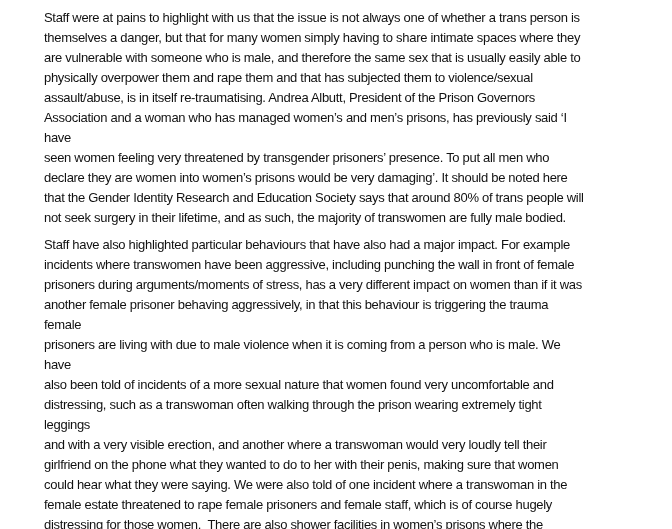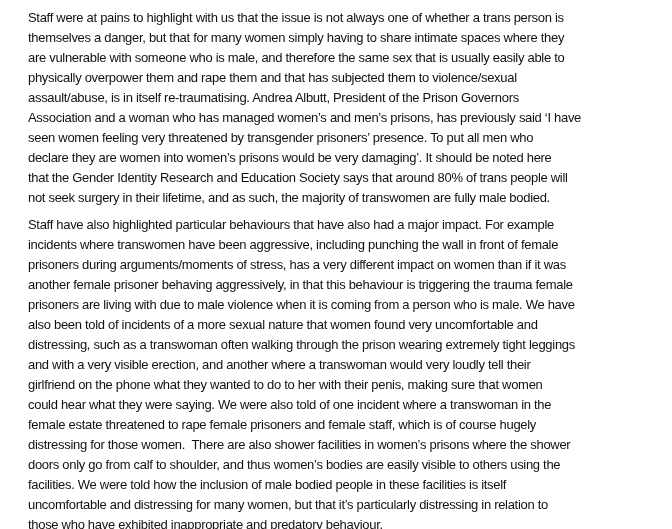--- a/index.html
+++ b/index.html
@@ -9,21 +9,21 @@
   body {
     width: 672px;
     height: 529px;
     background: #ffffff;
     overflow: hidden;
   }
   .page {
     box-sizing: border-box;
     width: 604px;
     height: 529px;
-    padding: 8px 20px 0 28px;
+    padding: 8px 20px 0 44px;
   }
   .para {
     margin: 0 0 7px 0;
     font-family: "Liberation Sans", "DejaVu Sans", sans-serif;
     font-size: 13px;
     letter-spacing: -0.3px;
     line-height: 20px;
     color: #111111;
     white-space: pre-line;
     text-align: left;

